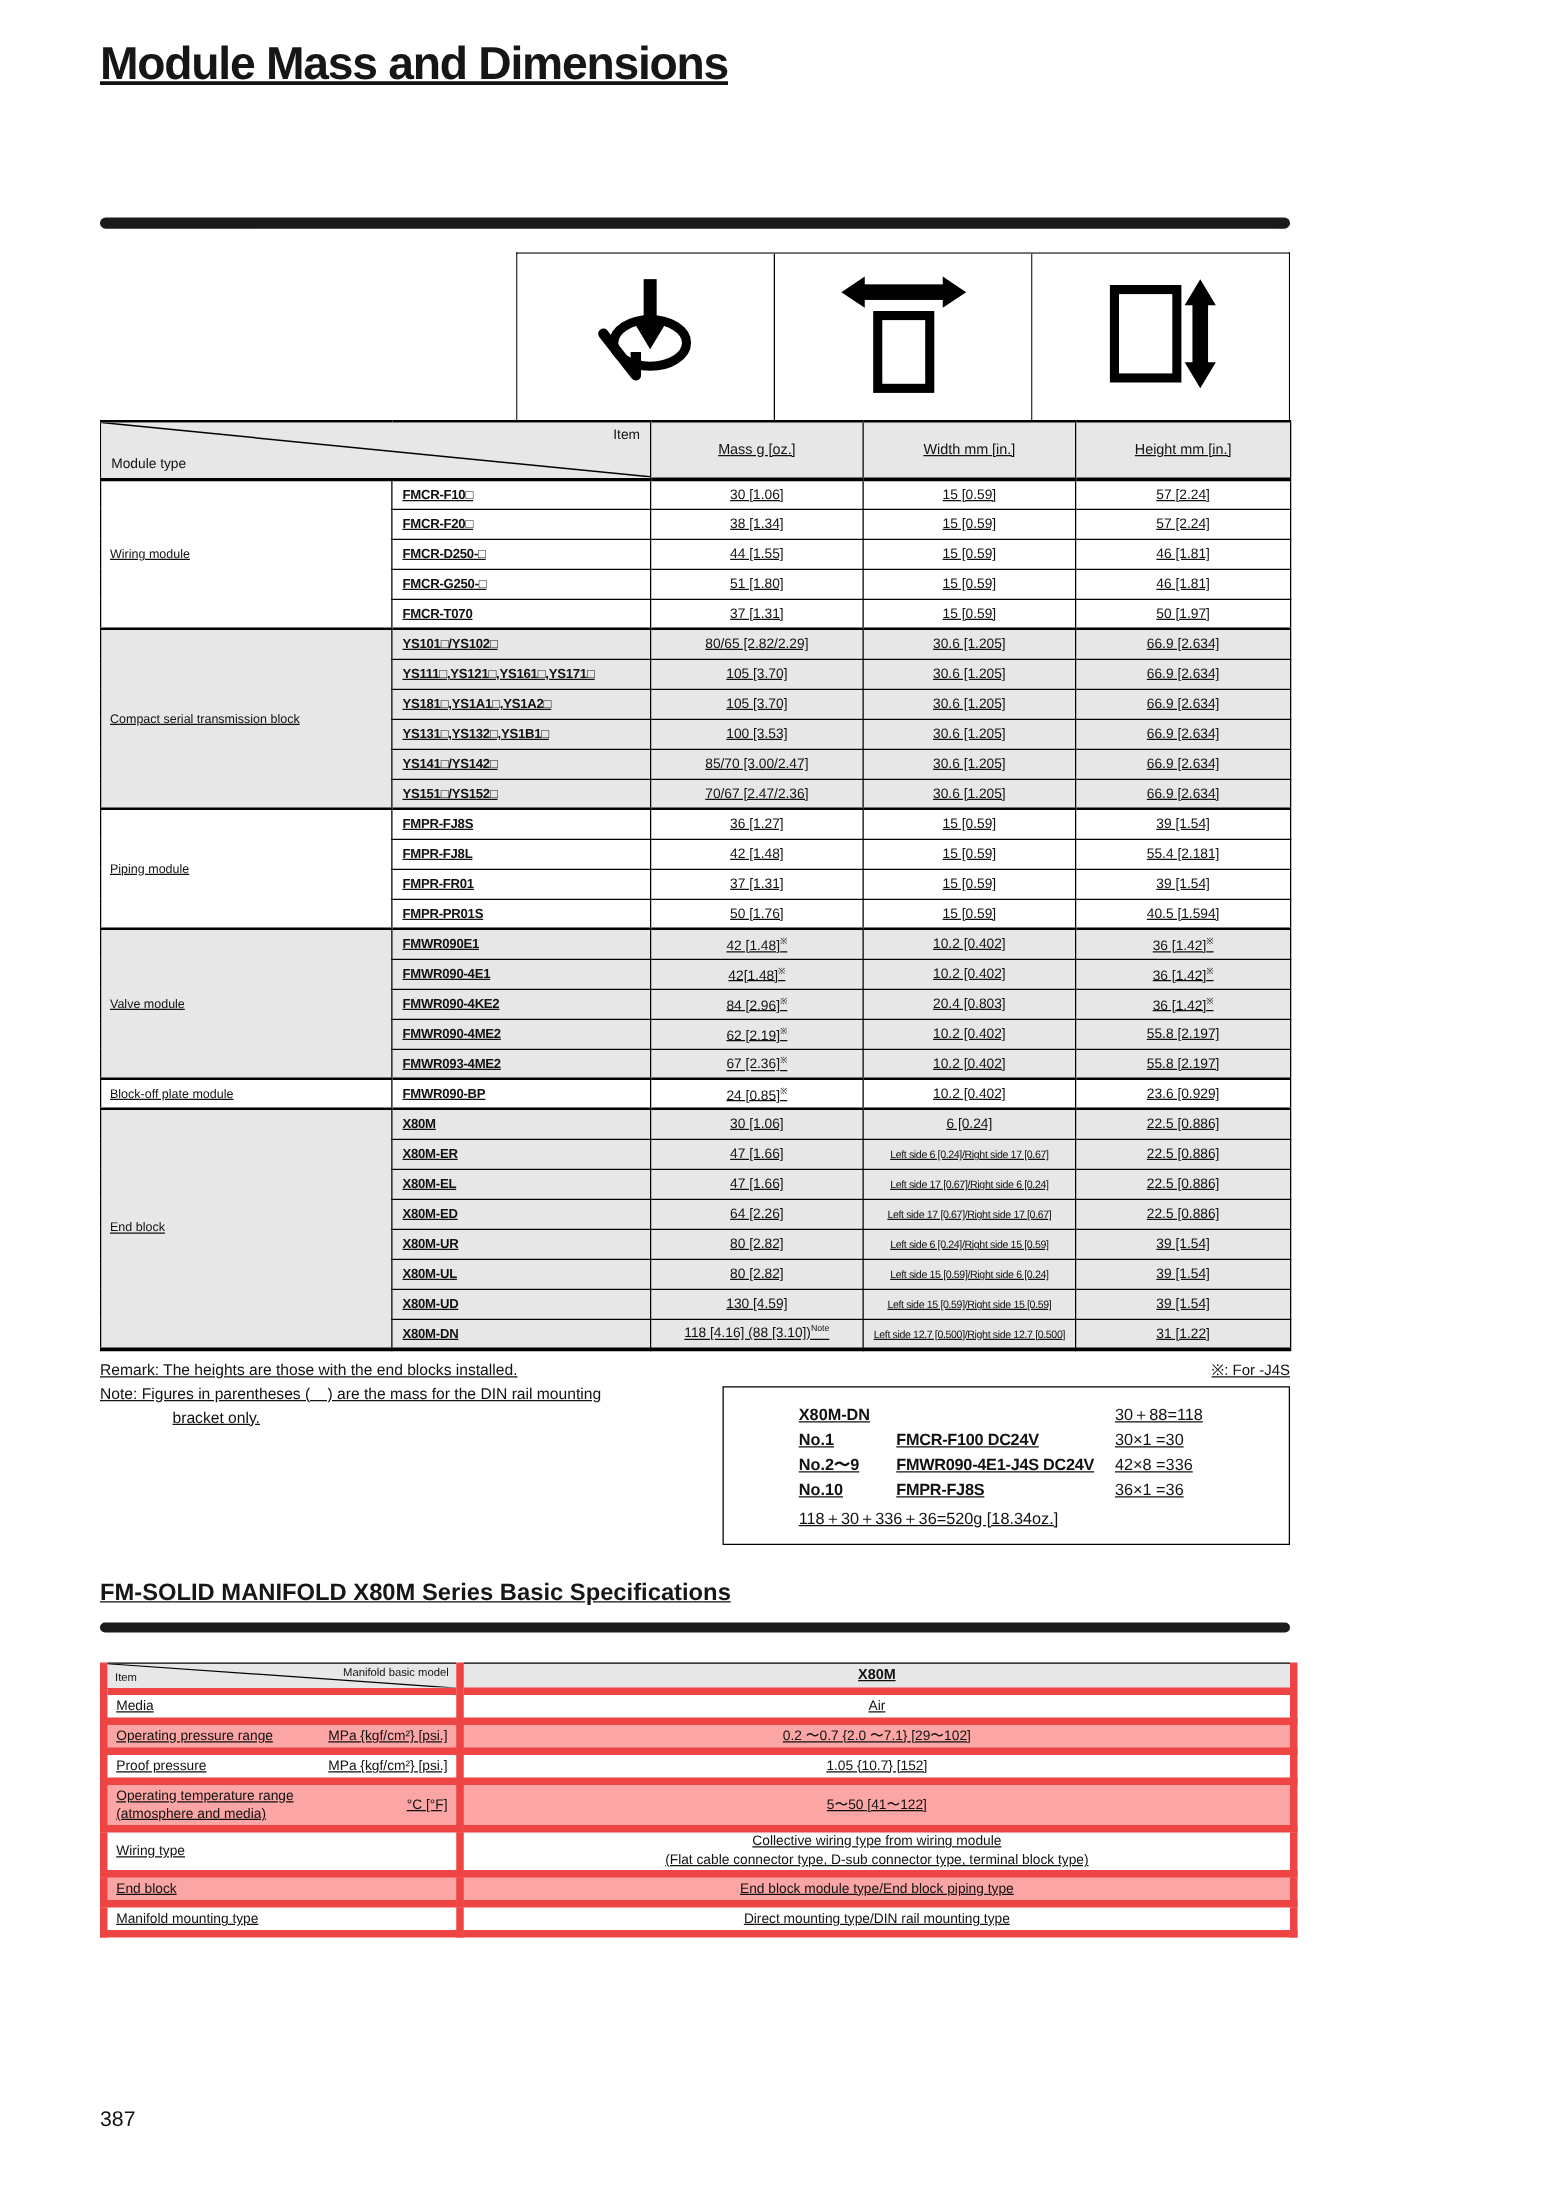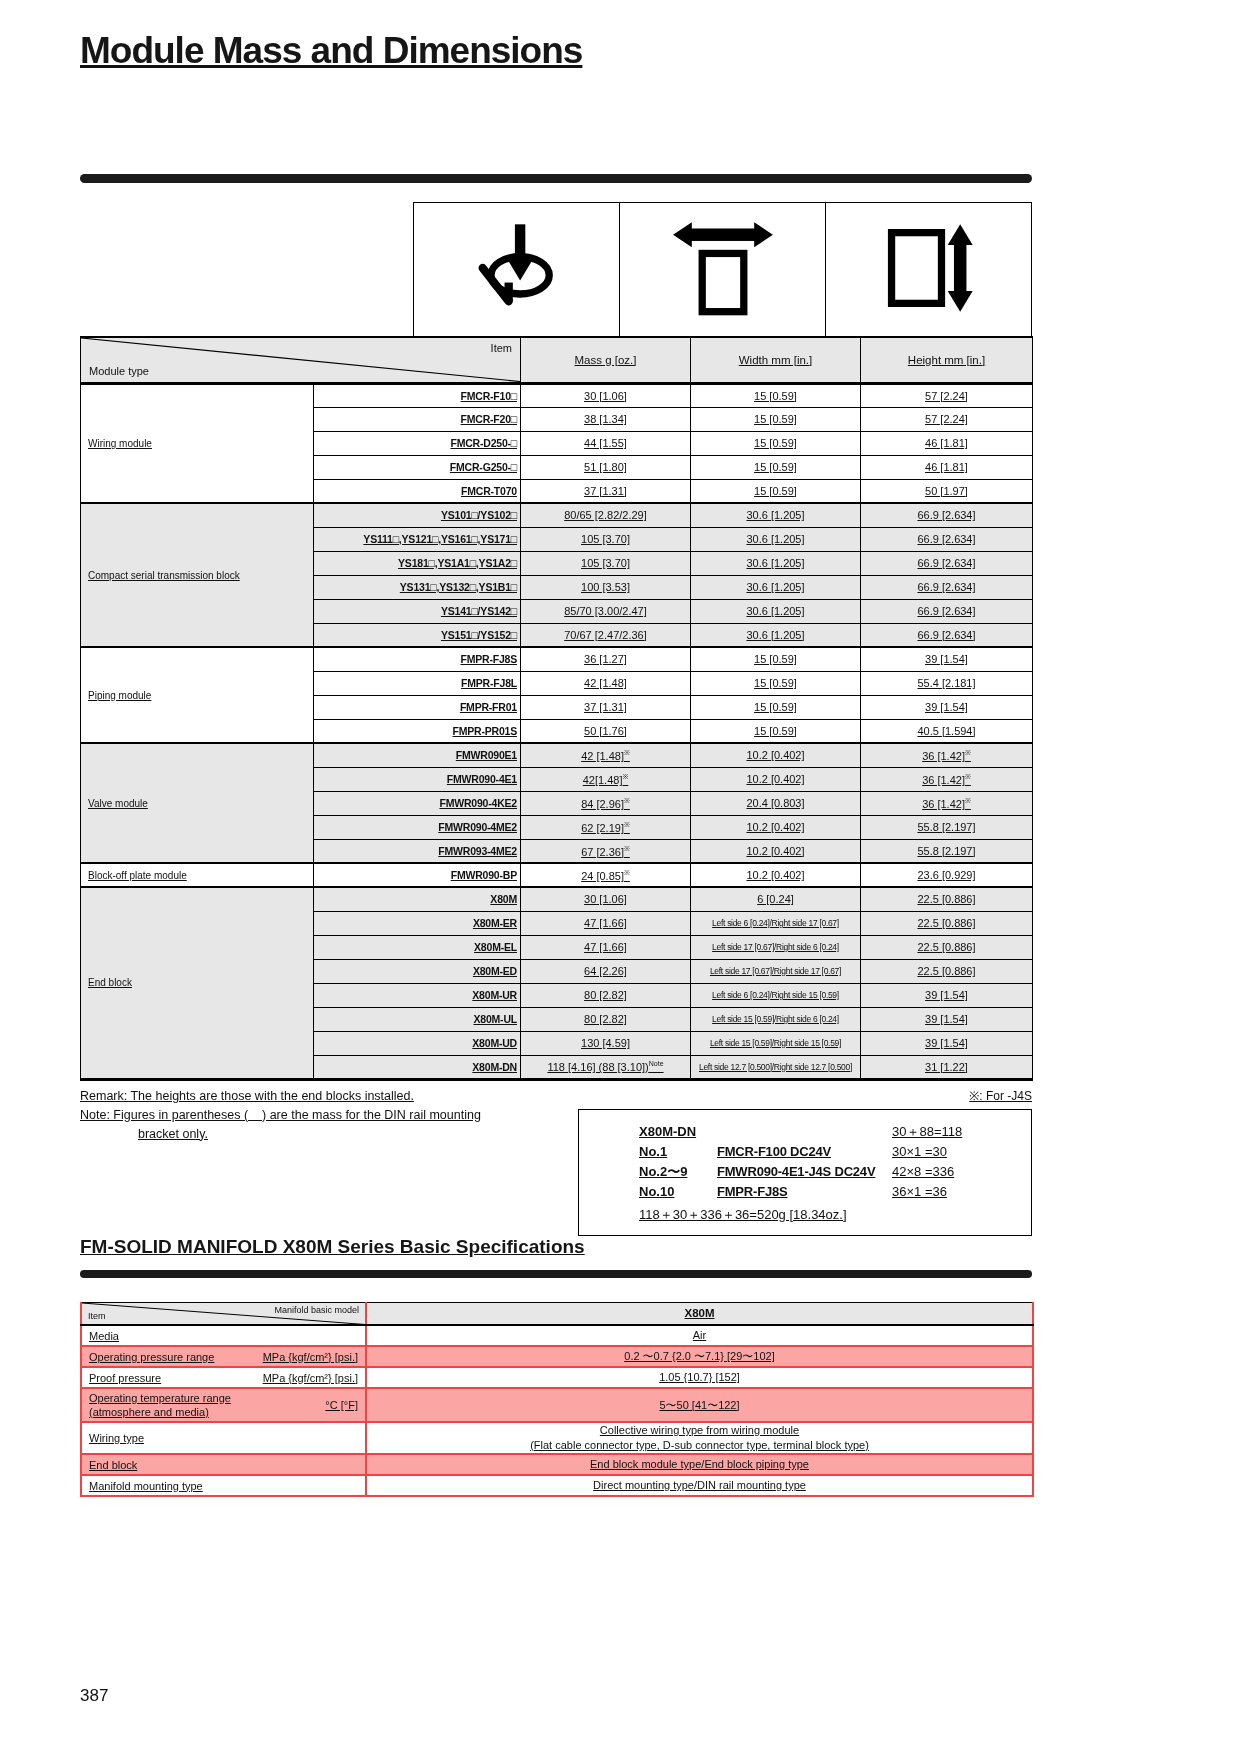--- a/index.html
+++ b/index.html
@@ -25,43 +25,43 @@
   table.mass thead th {
     height:46px; background:#e7e7e7; font-weight:normal; font-size:11.5px;
     border-top:2.5px solid #000; border-bottom:3px solid #000;
   }
   th.corner { position:relative; }
   .diag { position:absolute; left:0; top:0; width:100%; height:100%; }
   .c-top { position:absolute; top:4px; right:8px; font-size:11px; }
   .c-bottom { position:absolute; bottom:5px; left:8px; font-size:11px; }
   table.mass td { height:24px; font-size:11px; text-align:center; padding:1px 3px; background:#fff; }
   table.mass td.group-cell { text-align:left; padding-left:7px; font-size:10px; }
-  table.mass td.model { text-align:right; font-weight:bold; padding-left:8px; font-size:10.5px; letter-spacing:-0.2px; }
+  table.mass td.model { text-align:left; font-weight:bold; padding-left:8px; font-size:10.5px; letter-spacing:-0.2px; }
   table.mass tr.sh td { background:#e7e7e7; }
   table.mass tr.gf td { border-top:2.5px solid #000; }
   table.mass td.small { font-size:8.5px; letter-spacing:-0.3px; padding:1px 1px; }
   table.mass sup { font-size:7px; vertical-align:super; }
 
   
   .below-row { display:flex; justify-content:space-between; align-items:flex-start; margin-top:6px; }
   .remark-block { font-size:12.5px; line-height:19px; max-width:492px; }
   .remark-block .indent { padding-left:58px; }
   .pre { white-space:pre-wrap; }
   .right-block { width:454px;margin-left:48px; }
   .ref-note { text-align:right; font-size:12px; margin-bottom:5px; }
   .calc-box { border:1.5px solid #000; padding:11px 8px 11px 60px; font-size:13px; }
   .calc-row { display:flex; margin:2px 0; line-height:18px; }
   .calc-no { width:78px; font-weight:bold; flex-shrink:0; }
   .calc-model { width:175px; font-weight:bold; flex-shrink:0; letter-spacing:-0.2px; }
   .calc-total { margin-top:5px; line-height:18px; }
 
   
-  .spec-heading { font-size:19px; font-weight:bold; color:#161616; }
+  .spec-heading { font-size:19px; font-weight:bold; margin-top:28px; color:#161616; }
   table.spec { border-collapse:collapse; width:952px; table-layout:fixed; margin-top:24px; border-bottom:2px solid #000; }
-  table.spec th, table.spec td { border:2px solid #ef4444; background:#fff; }
+  table.spec th, table.spec td { border:6px solid #ef4444; background:#fff; }
   table.spec thead th { height:23px; background:#e7e7e7; font-size:11.5px; border-top:1.5px solid #000; border-bottom:2px solid #000; }
   th.s-corner { position:relative; font-weight:normal; }
   .sc-left { position:absolute; bottom:3px; left:6px; font-size:9px; }
   .sc-right { position:absolute; top:2px; right:6px; font-size:9px; }
   table.spec td { height:21px; font-size:11px; }
   table.spec td.label { padding:2px 7px; }
   table.spec td.value { text-align:center; line-height:15px; }
   table.spec tr.sh td { background:#fca5a5; }
   .lrow { display:flex; justify-content:space-between; align-items:center; }
   .ltxt div { line-height:14px; }

